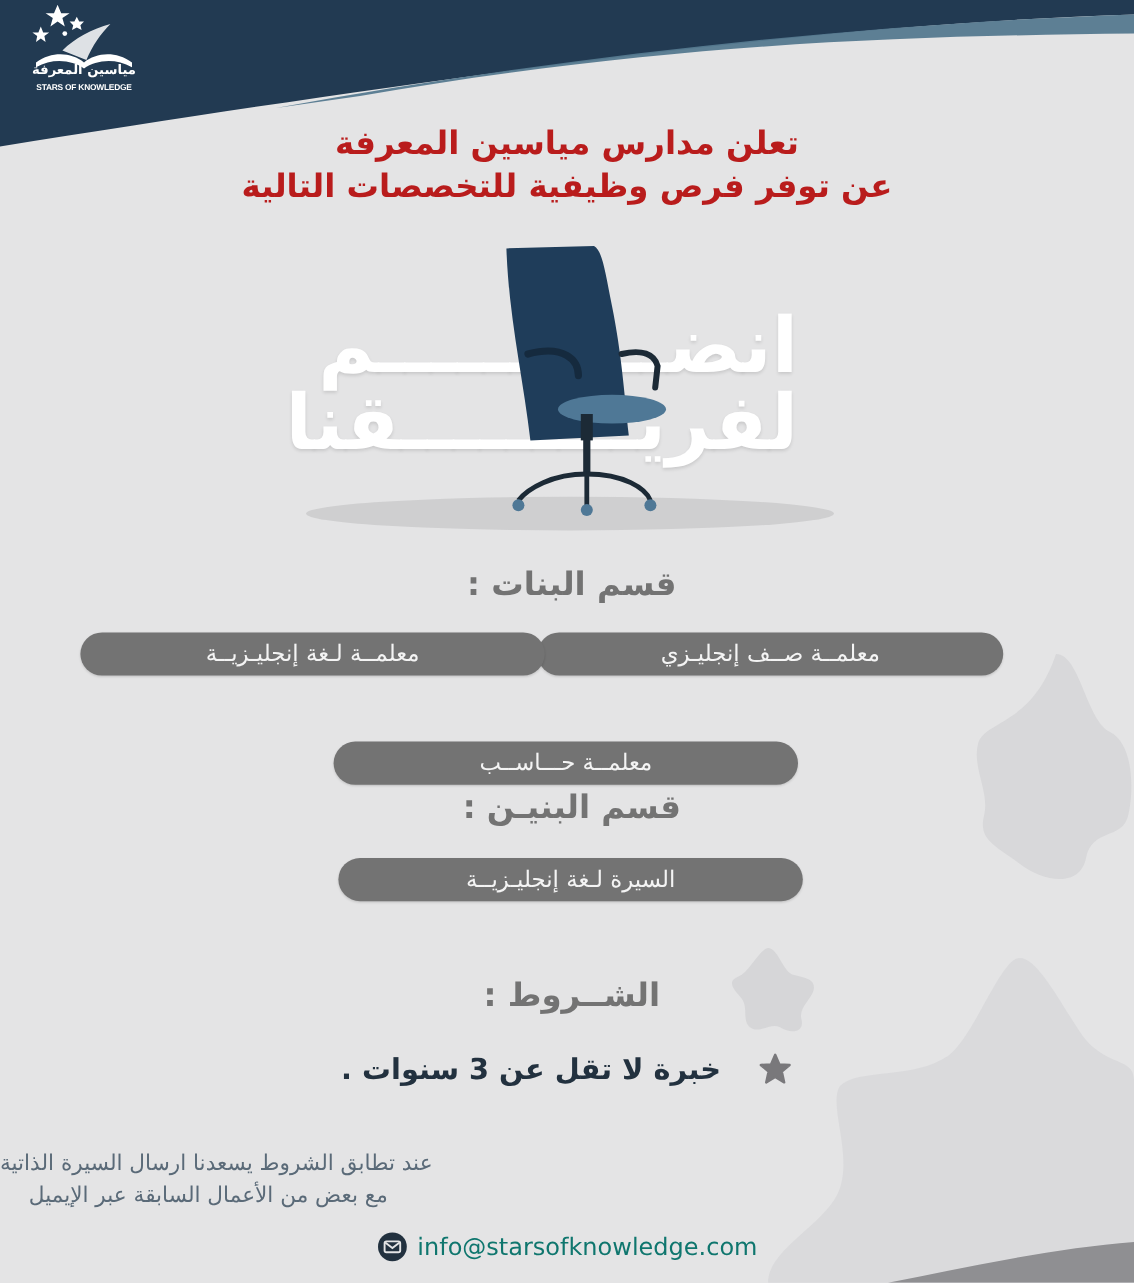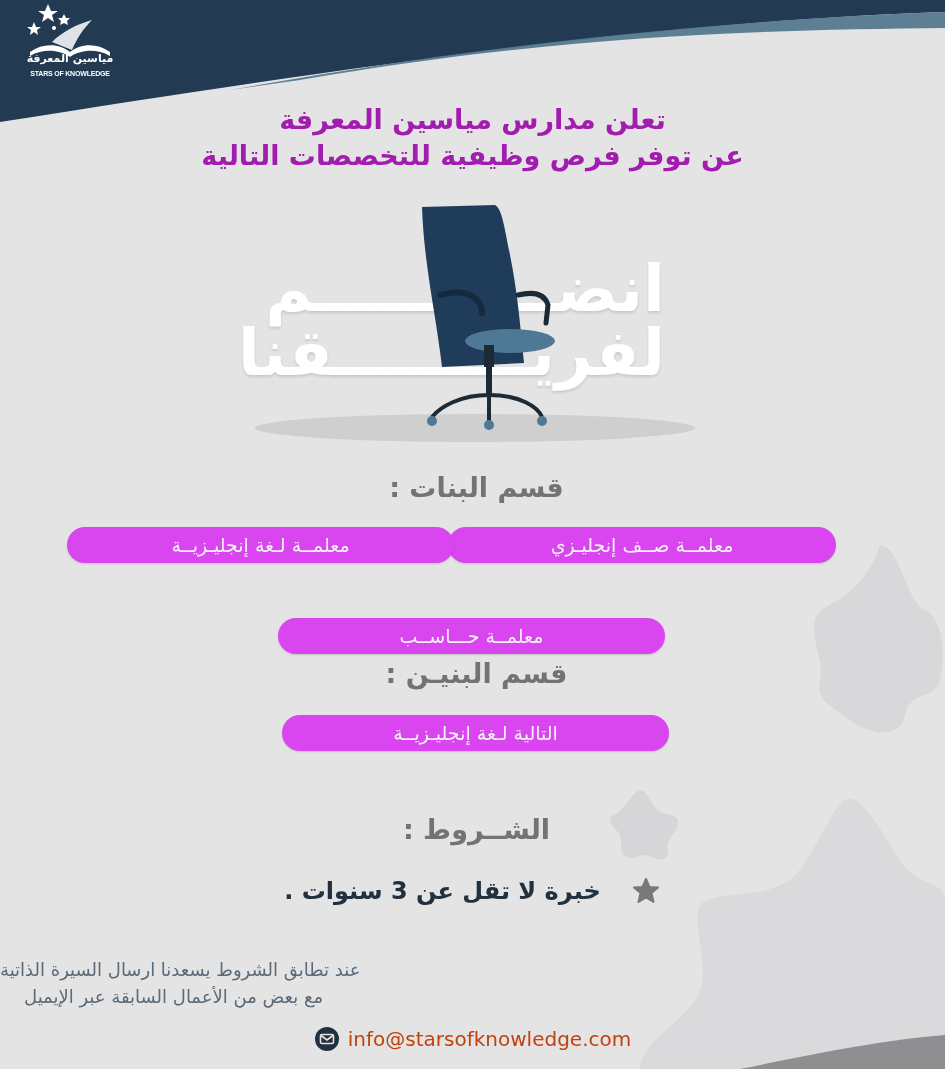--- a/index.html
+++ b/index.html
@@ -2,27 +2,27 @@
 <html><head>
 <meta charset="utf-8">
 <style>
   html,body{margin:0;padding:0;}
   body{width:945px;height:1069px;overflow:hidden;background:#e4e4e5;font-family:"DejaVu Sans",sans-serif;position:relative;}
   .abs{position:absolute;}
   .bg-svg{position:absolute;left:0;top:0;width:945px;height:1069px;}
   .logo{left:22px;top:2px;width:96px;height:80px;}
   .logo-ar{left:22px;top:52px;width:96px;text-align:center;color:#fff;font-size:11px;direction:rtl;font-weight:bold;}
   .logo-en{left:22px;top:70px;width:96px;text-align:center;color:#fff;font-size:7px;font-family:"Liberation Sans",sans-serif;font-weight:bold;letter-spacing:-0.2px;}
-  .headline{left:0;width:945px;text-align:center;direction:rtl;color:#a21caf;font-size:27px;font-weight:bold;}
+  .headline{left:0;width:945px;text-align:center;direction:rtl;color:#b91c1c;font-size:27px;font-weight:bold;}
   .join{direction:rtl;color:#ffffff;font-size:64px;font-weight:bold;text-shadow:0 2px 3px rgba(0,0,0,0.12);letter-spacing:-1px;}
   .section-title{left:6px;width:941px;text-align:center;direction:rtl;color:#737373;font-size:27px;font-weight:bold;}
-  .pill{background:#d946ef;border-radius:18px;color:#f4f4f4;font-size:19px;text-align:center;direction:rtl;line-height:36px;height:36px;box-shadow:0 1px 2px rgba(0,0,0,0.15);}
+  .pill{background:#737373;border-radius:18px;color:#f4f4f4;font-size:19px;text-align:center;direction:rtl;line-height:36px;height:36px;box-shadow:0 1px 2px rgba(0,0,0,0.15);}
   .cond{direction:rtl;color:#22313f;font-size:24px;font-weight:bold;}
   .note{left:0;width:945px;text-align:left;direction:rtl;color:#5a6a78;font-size:18px;line-height:27px;}
-  .email{color:#c2410c;font-size:20px;font-family:"DejaVu Sans",sans-serif;}
+  .email{color:#0f766e;font-size:20px;font-family:"DejaVu Sans",sans-serif;}
 </style>
 </head>
 <body>
 
 <svg class="bg-svg" viewBox="0 0 945 1069">
 
   <path d="M0,0 H945 V12 C700,20 420,55 0,122 Z" fill="#223a52"></path>
   <path d="M230,90 C480,45 720,20 945,12 V28 C760,30 560,35 300,80 Z" fill="#55798f" opacity="0.95"></path>
 
   <path d="M880,545 C900,545 905,600 925,610 C945,620 945,660 940,680 C935,700 910,690 905,715 C900,740 870,735 850,720 C830,705 815,700 820,680 C825,660 810,640 815,620 C820,600 860,605 880,545 Z" fill="#d6d6d8" opacity="0.9"></path>
@@ -65,21 +65,21 @@
   <circle cx="142" cy="226" r="5" fill="#4f7896"></circle>
   <circle cx="89" cy="230" r="5" fill="#4f7896"></circle>
 </svg>
 
 <div class="abs section-title" style="top:472px;">قسم البنات :</div>
 <div class="abs pill" style="left:448px;top:527px;width:388px;">معلمــة صــف إنجليـزي</div>
 <div class="abs pill" style="left:67px;top:527px;width:387px;">معلمــة لـغة إنجليـزيــة</div>
 <div class="abs pill" style="left:278px;top:598px;width:387px;margin-top:20px;">معلمــة حـــاســب</div>
 
 <div class="abs section-title" style="top:658px;">قسم البنيـن :</div>
-<div class="abs pill" style="left:282px;top:715px;width:387px;">التالية لـغة إنجليـزيــة</div>
+<div class="abs pill" style="left:282px;top:715px;width:387px;">السيرة لـغة إنجليـزيــة</div>
 
 <div class="abs section-title" style="top:814px;">الشــروط :</div>
 <div class="abs" style="left:0;width:945px;top:876px;display:flex;justify-content:center;align-items:center;gap:30px;direction:rtl;">
   <svg width="30" height="30" viewBox="0 0 30 30">
     <path d="M15,3 L18.5,11 L27,11.5 L20.5,17 L22.5,26 L15,21.5 L7.5,26 L9.5,17 L3,11.5 L11.5,11 Z" fill="#79787b" stroke="#79787b" stroke-width="2" stroke-linejoin="round"></path>
   </svg>
   <span class="cond">خبرة لا تقل عن 3 سنوات .</span>
 </div>
 
 <div class="abs note" style="top:956px;">عند تطابق الشروط يسعدنا ارسال السيرة الذاتية</div>

